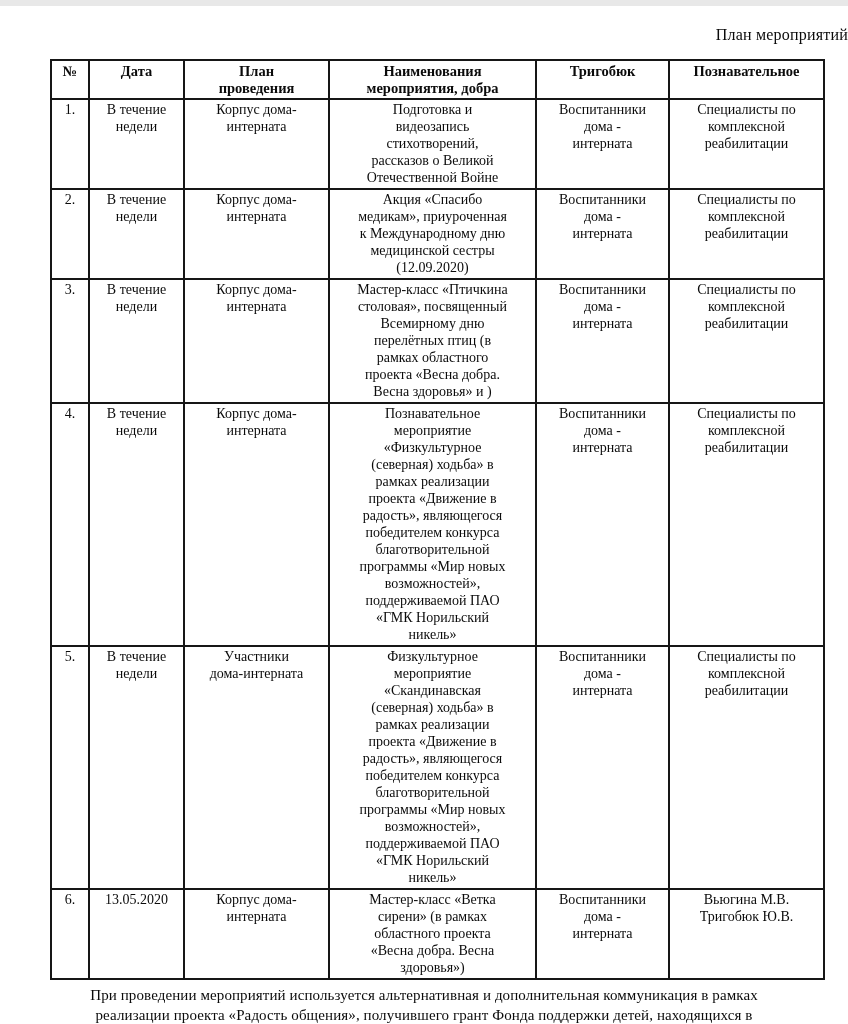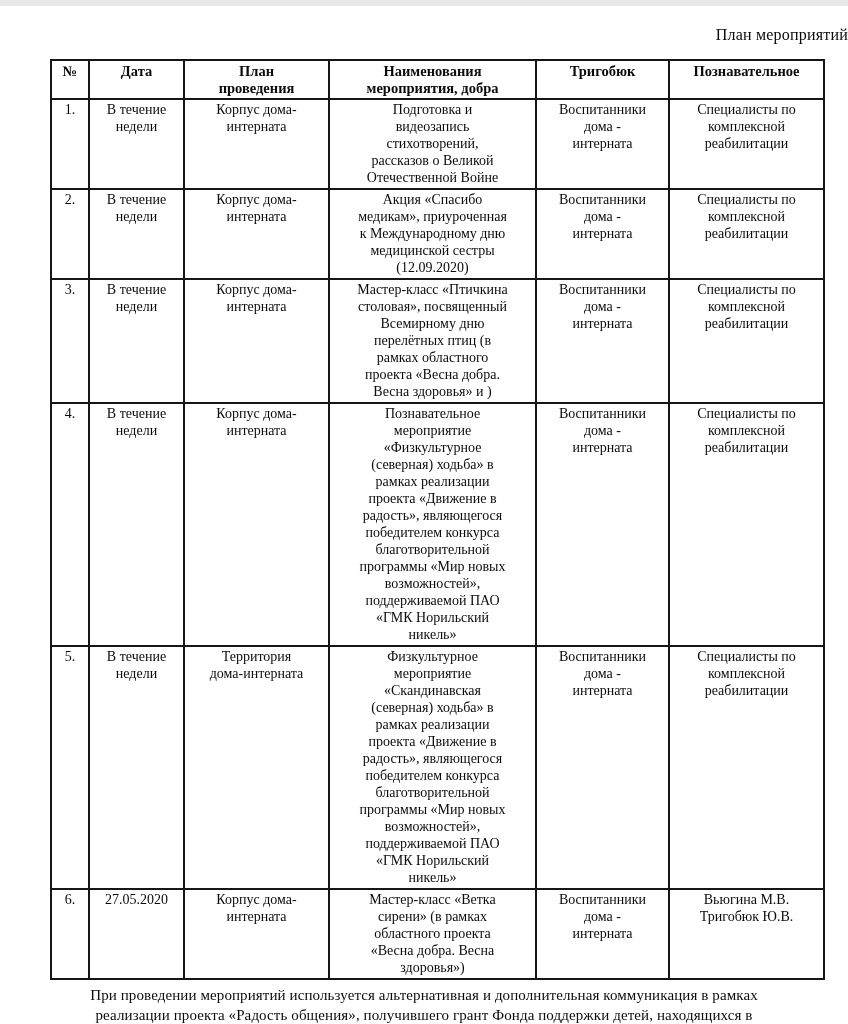--- a/index.html
+++ b/index.html
@@ -182,21 +182,21 @@
 дома -
 интерната</td>
         <td>Специалисты по
 комплексной
 реабилитации</td>
       </tr>
       <tr>
         <td class="num-cell">5.</td>
         <td>В течение
 недели</td>
-        <td>Территория
+        <td>Участники
 дома-интерната</td>
         <td>Физкультурное
 мероприятие
 «Скандинавская
 (северная) ходьба» в
 рамках реализации
 проекта «Движение в
 радость», являющегося
 победителем конкурса
 благотворительной
@@ -207,21 +207,21 @@
 никель»</td>
         <td>Воспитанники
 дома -
 интерната</td>
         <td>Специалисты по
 комплексной
 реабилитации</td>
       </tr>
       <tr>
         <td class="num-cell">6.</td>
-        <td>27.05.2020</td>
+        <td>13.05.2020</td>
         <td>Корпус дома-
 интерната</td>
         <td>Мастер-класс «Ветка
 сирени» (в рамках
 областного проекта
 «Весна добра. Весна
 здоровья»)</td>
         <td>Воспитанники
 дома -
 интерната</td>

